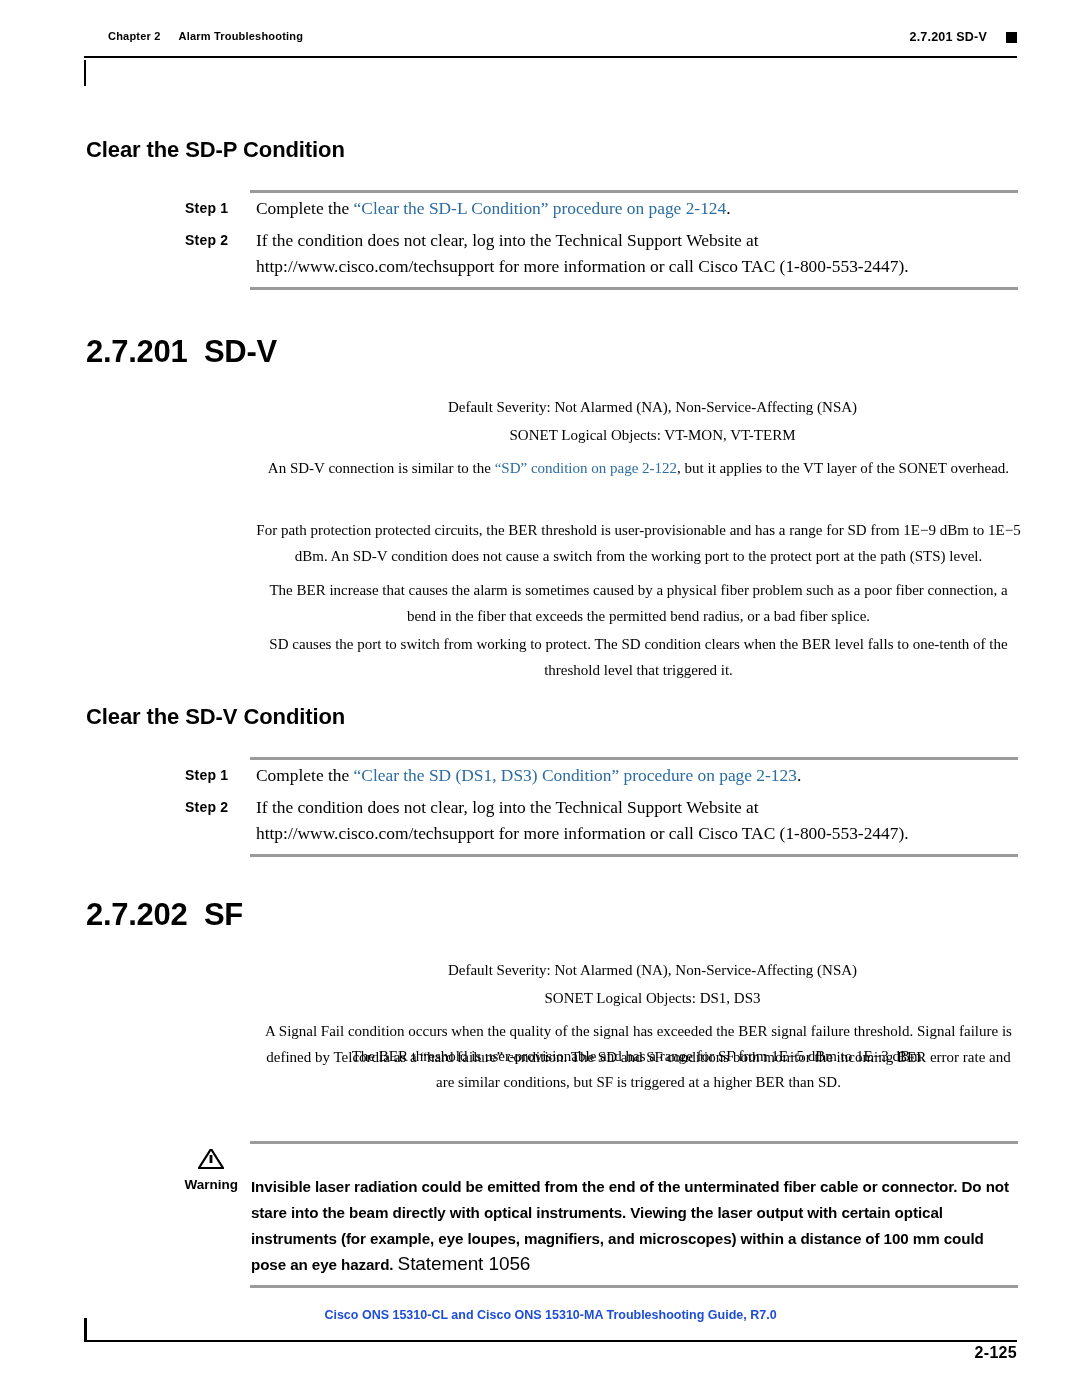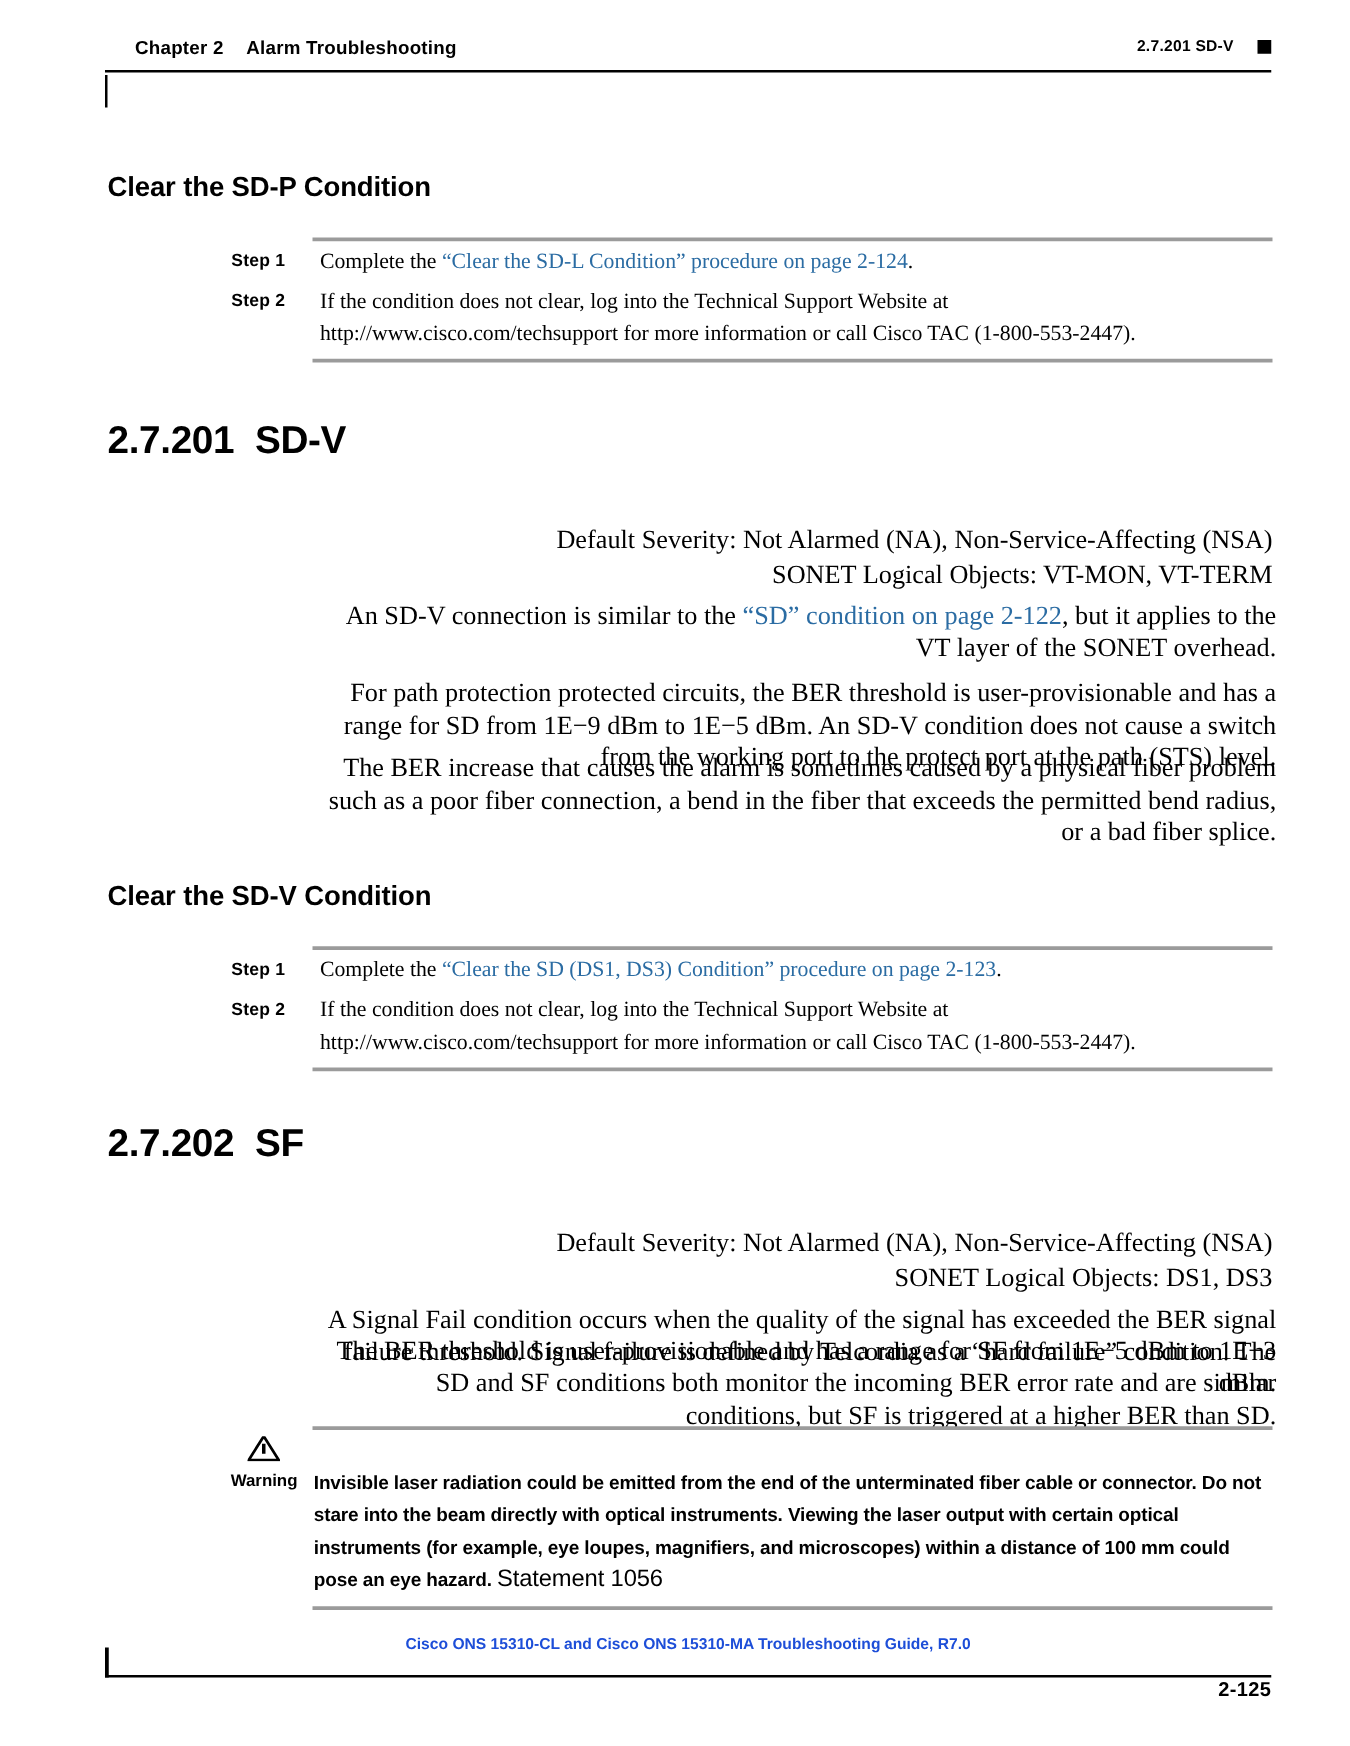--- a/index.html
+++ b/index.html
@@ -44,21 +44,21 @@
     width: 2px;
     height: 26px;
     background: #000;
   }
   .header-left {
     position: absolute;
     top: 0;
     left: 24px;
     font-family: "Liberation Sans", sans-serif;
     font-weight: bold;
-    font-size: 15px;
+    font-size: 11px;
     letter-spacing: 0.2px;
     white-space: nowrap;
   }
   .header-left .chapno { margin-right: 18px; }
   .header-right {
     position: absolute;
     top: 0;
     right: 30px;
     font-family: "Liberation Sans", sans-serif;
     font-weight: bold;
@@ -92,25 +92,24 @@
     font-weight: bold;
     font-size: 22px;
     letter-spacing: -0.1px;
     color: #000;
   }
 
   
   .para {
     position: absolute;
     font-family: "Liberation Serif", serif;
-    font-size: 21px;
+    font-size: 15px;
     line-height: 25.5px;
     color: #000;
-    text-align: right;
-    margin-top: 24px;
+    text-align: center;
   }
   .link { color: #2b6ca3; }
 
   
   .steprule {
     position: absolute;
     left: 250px;
     width: 768px;
     height: 3px;
     background: #9b9b9b;
@@ -256,20 +255,21 @@
 
   <div class="para" style="left:287px; top:395px; width:731px;">Default Severity: Not Alarmed (NA), Non-Service-Affecting (NSA)</div>
   <div class="para" style="left:287px; top:423px; width:731px;">SONET Logical Objects: VT-MON, VT-TERM</div>
 
   <div class="para" style="left:256px; top:456px; width:765px;">
     <span>An SD-V connection is similar to the </span><span class="link">“SD” condition on page 2-122</span><span>, but it applies to the VT layer of the SONET overhead.</span>
   </div>
 
   <div class="para" style="left:256px; top:518px; width:765px;">For path protection protected circuits, the BER threshold is user-provisionable and has a range for SD from 1E−9 dBm to 1E−5 dBm. An SD-V condition does not cause a switch from the working port to the protect port at the path (STS) level.</div>
   <div class="para" style="left:256px; top:578px; width:765px;">The BER increase that causes the alarm is sometimes caused by a physical fiber problem such as a poor fiber connection, a bend in the fiber that exceeds the permitted bend radius, or a bad fiber splice.</div>
+  <div class="para" style="left:256px; top:632px; width:765px;">SD causes the port to switch from working to protect. The SD condition clears when the BER level falls to one-tenth of the threshold level that triggered it.</div>
 
   <h3 class="sub-title" style="left:86px; top:704px;">Clear the SD-V Condition</h3>
 
   <div class="steprule" style="top:757px;"></div>
 
   <div class="step-label" style="left:185px; top:767px;">Step 1</div>
   <div class="step-text" style="left:256px; top:763px; width:762px;">
     <span>Complete the </span><span class="link">“Clear the SD (DS1, DS3) Condition” procedure on page 2-123</span><span>.</span>
   </div>
 

